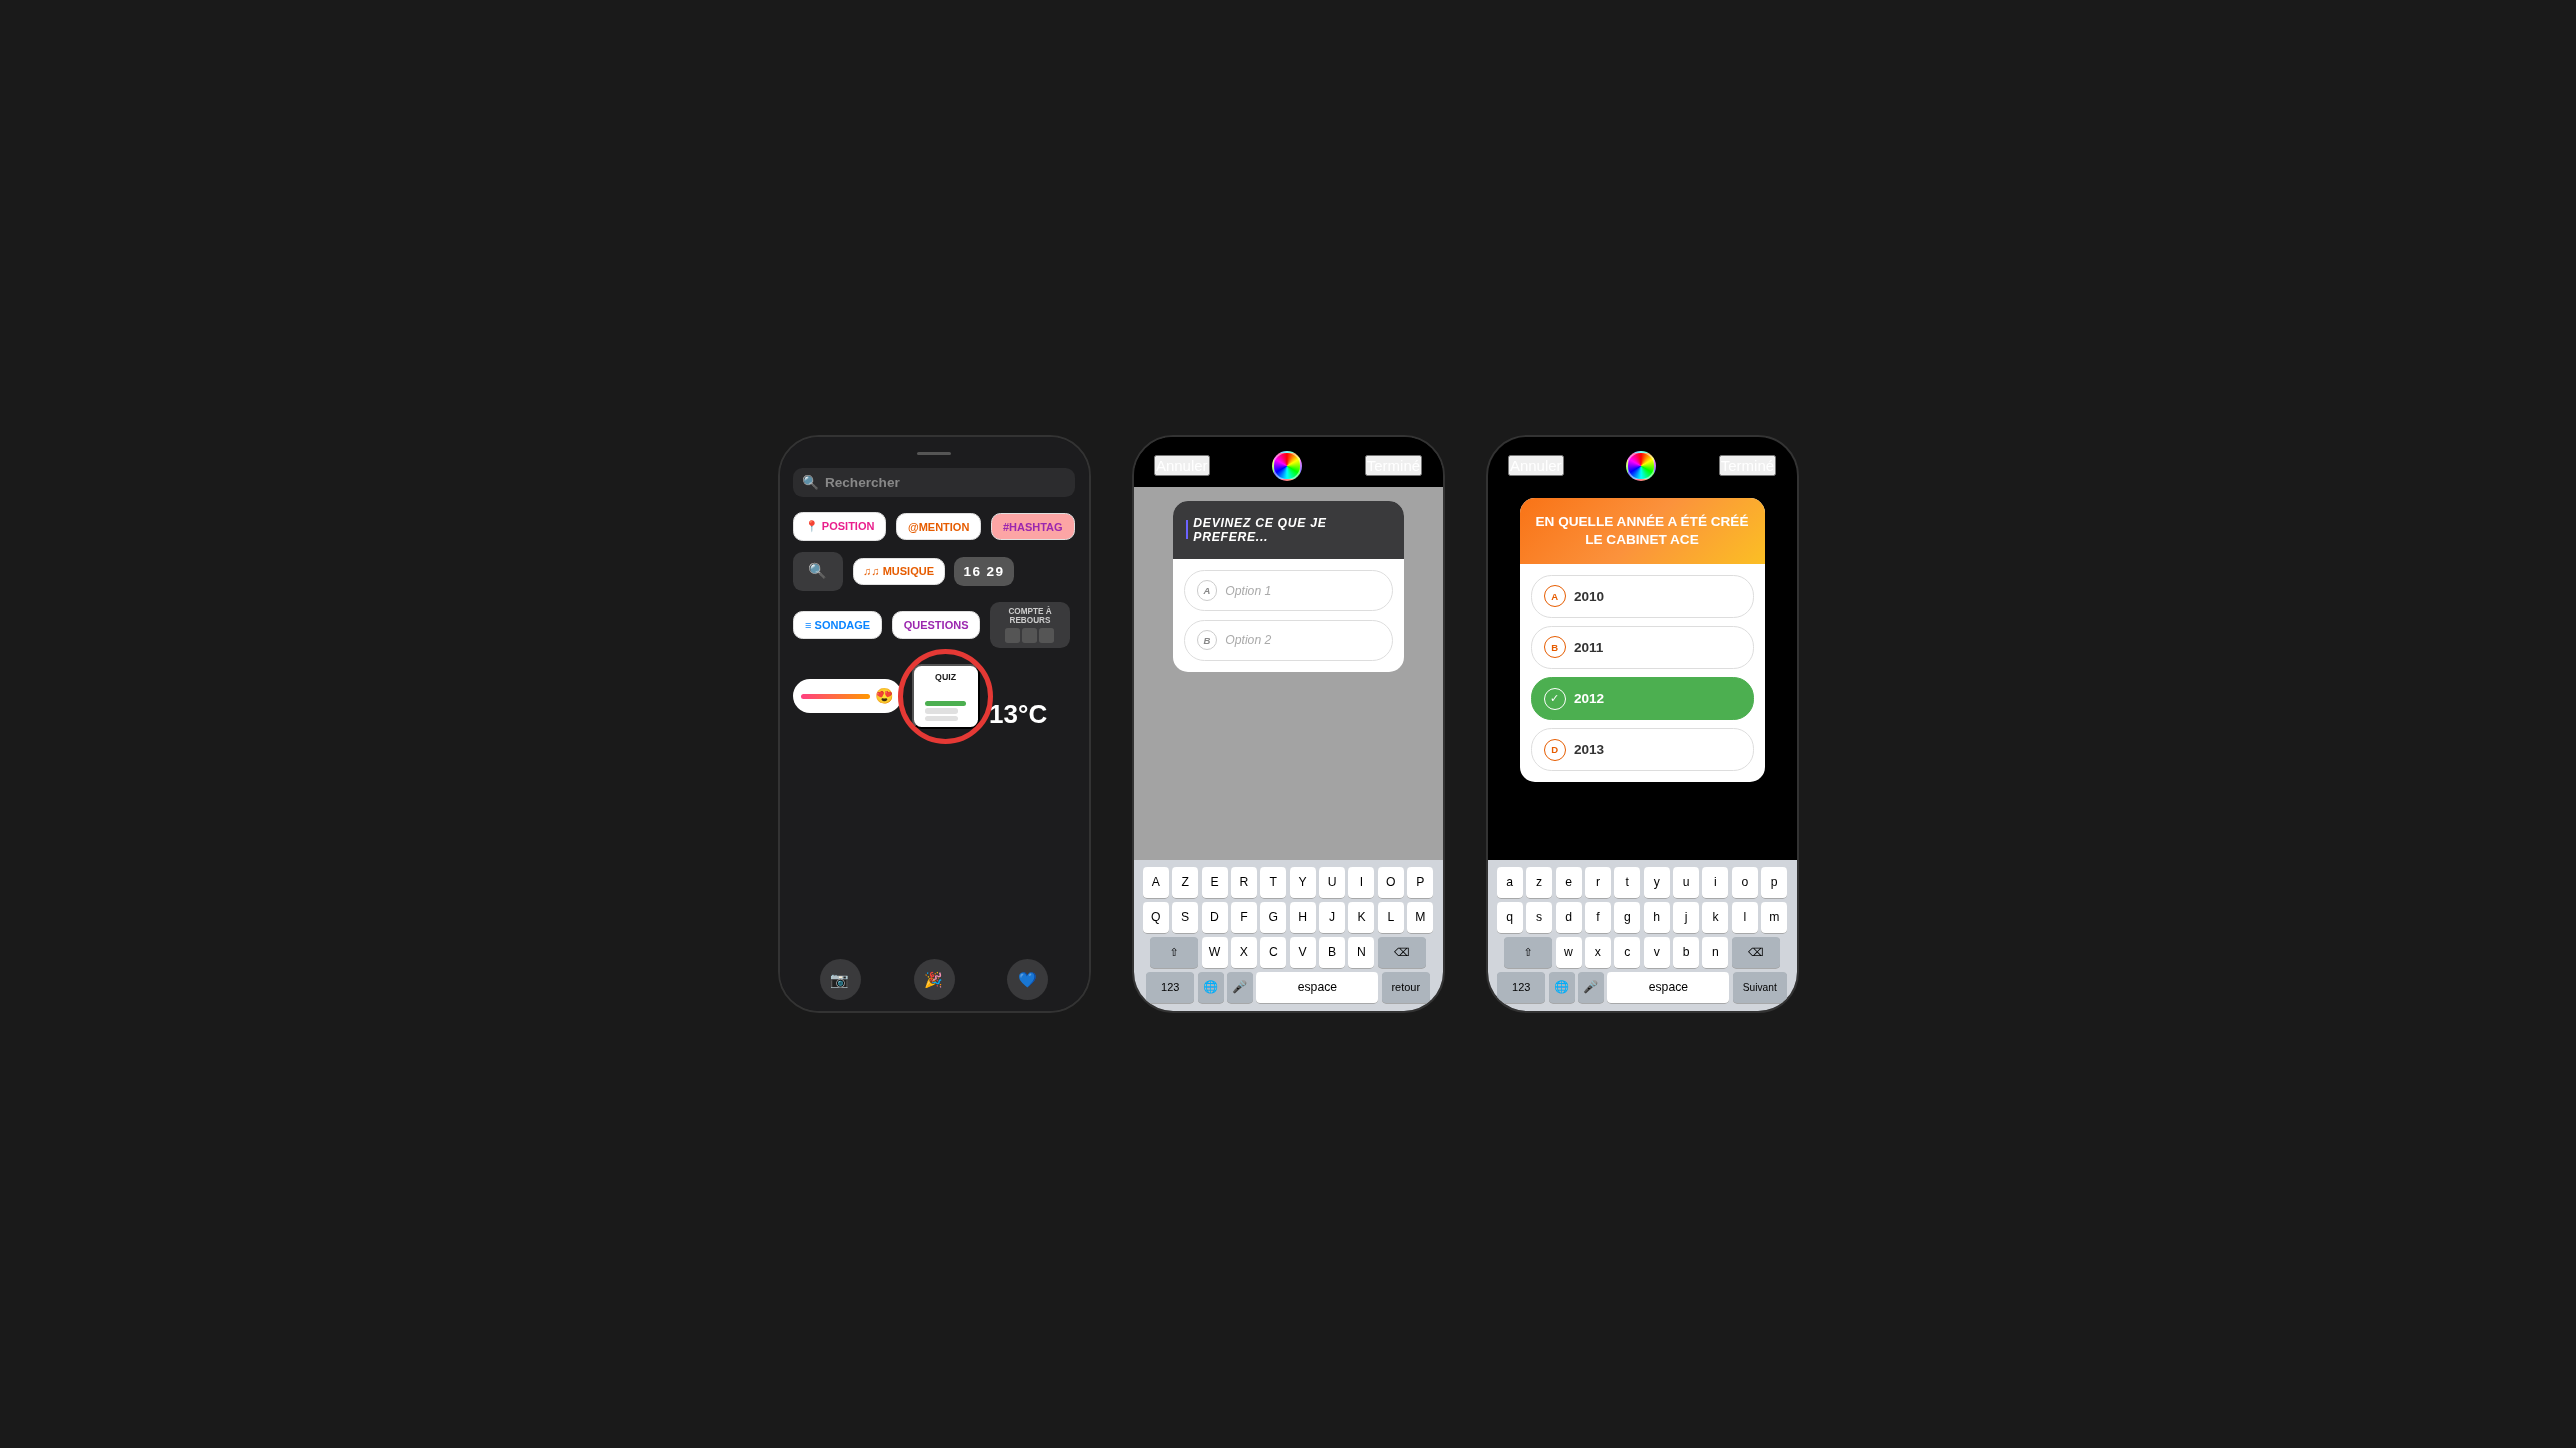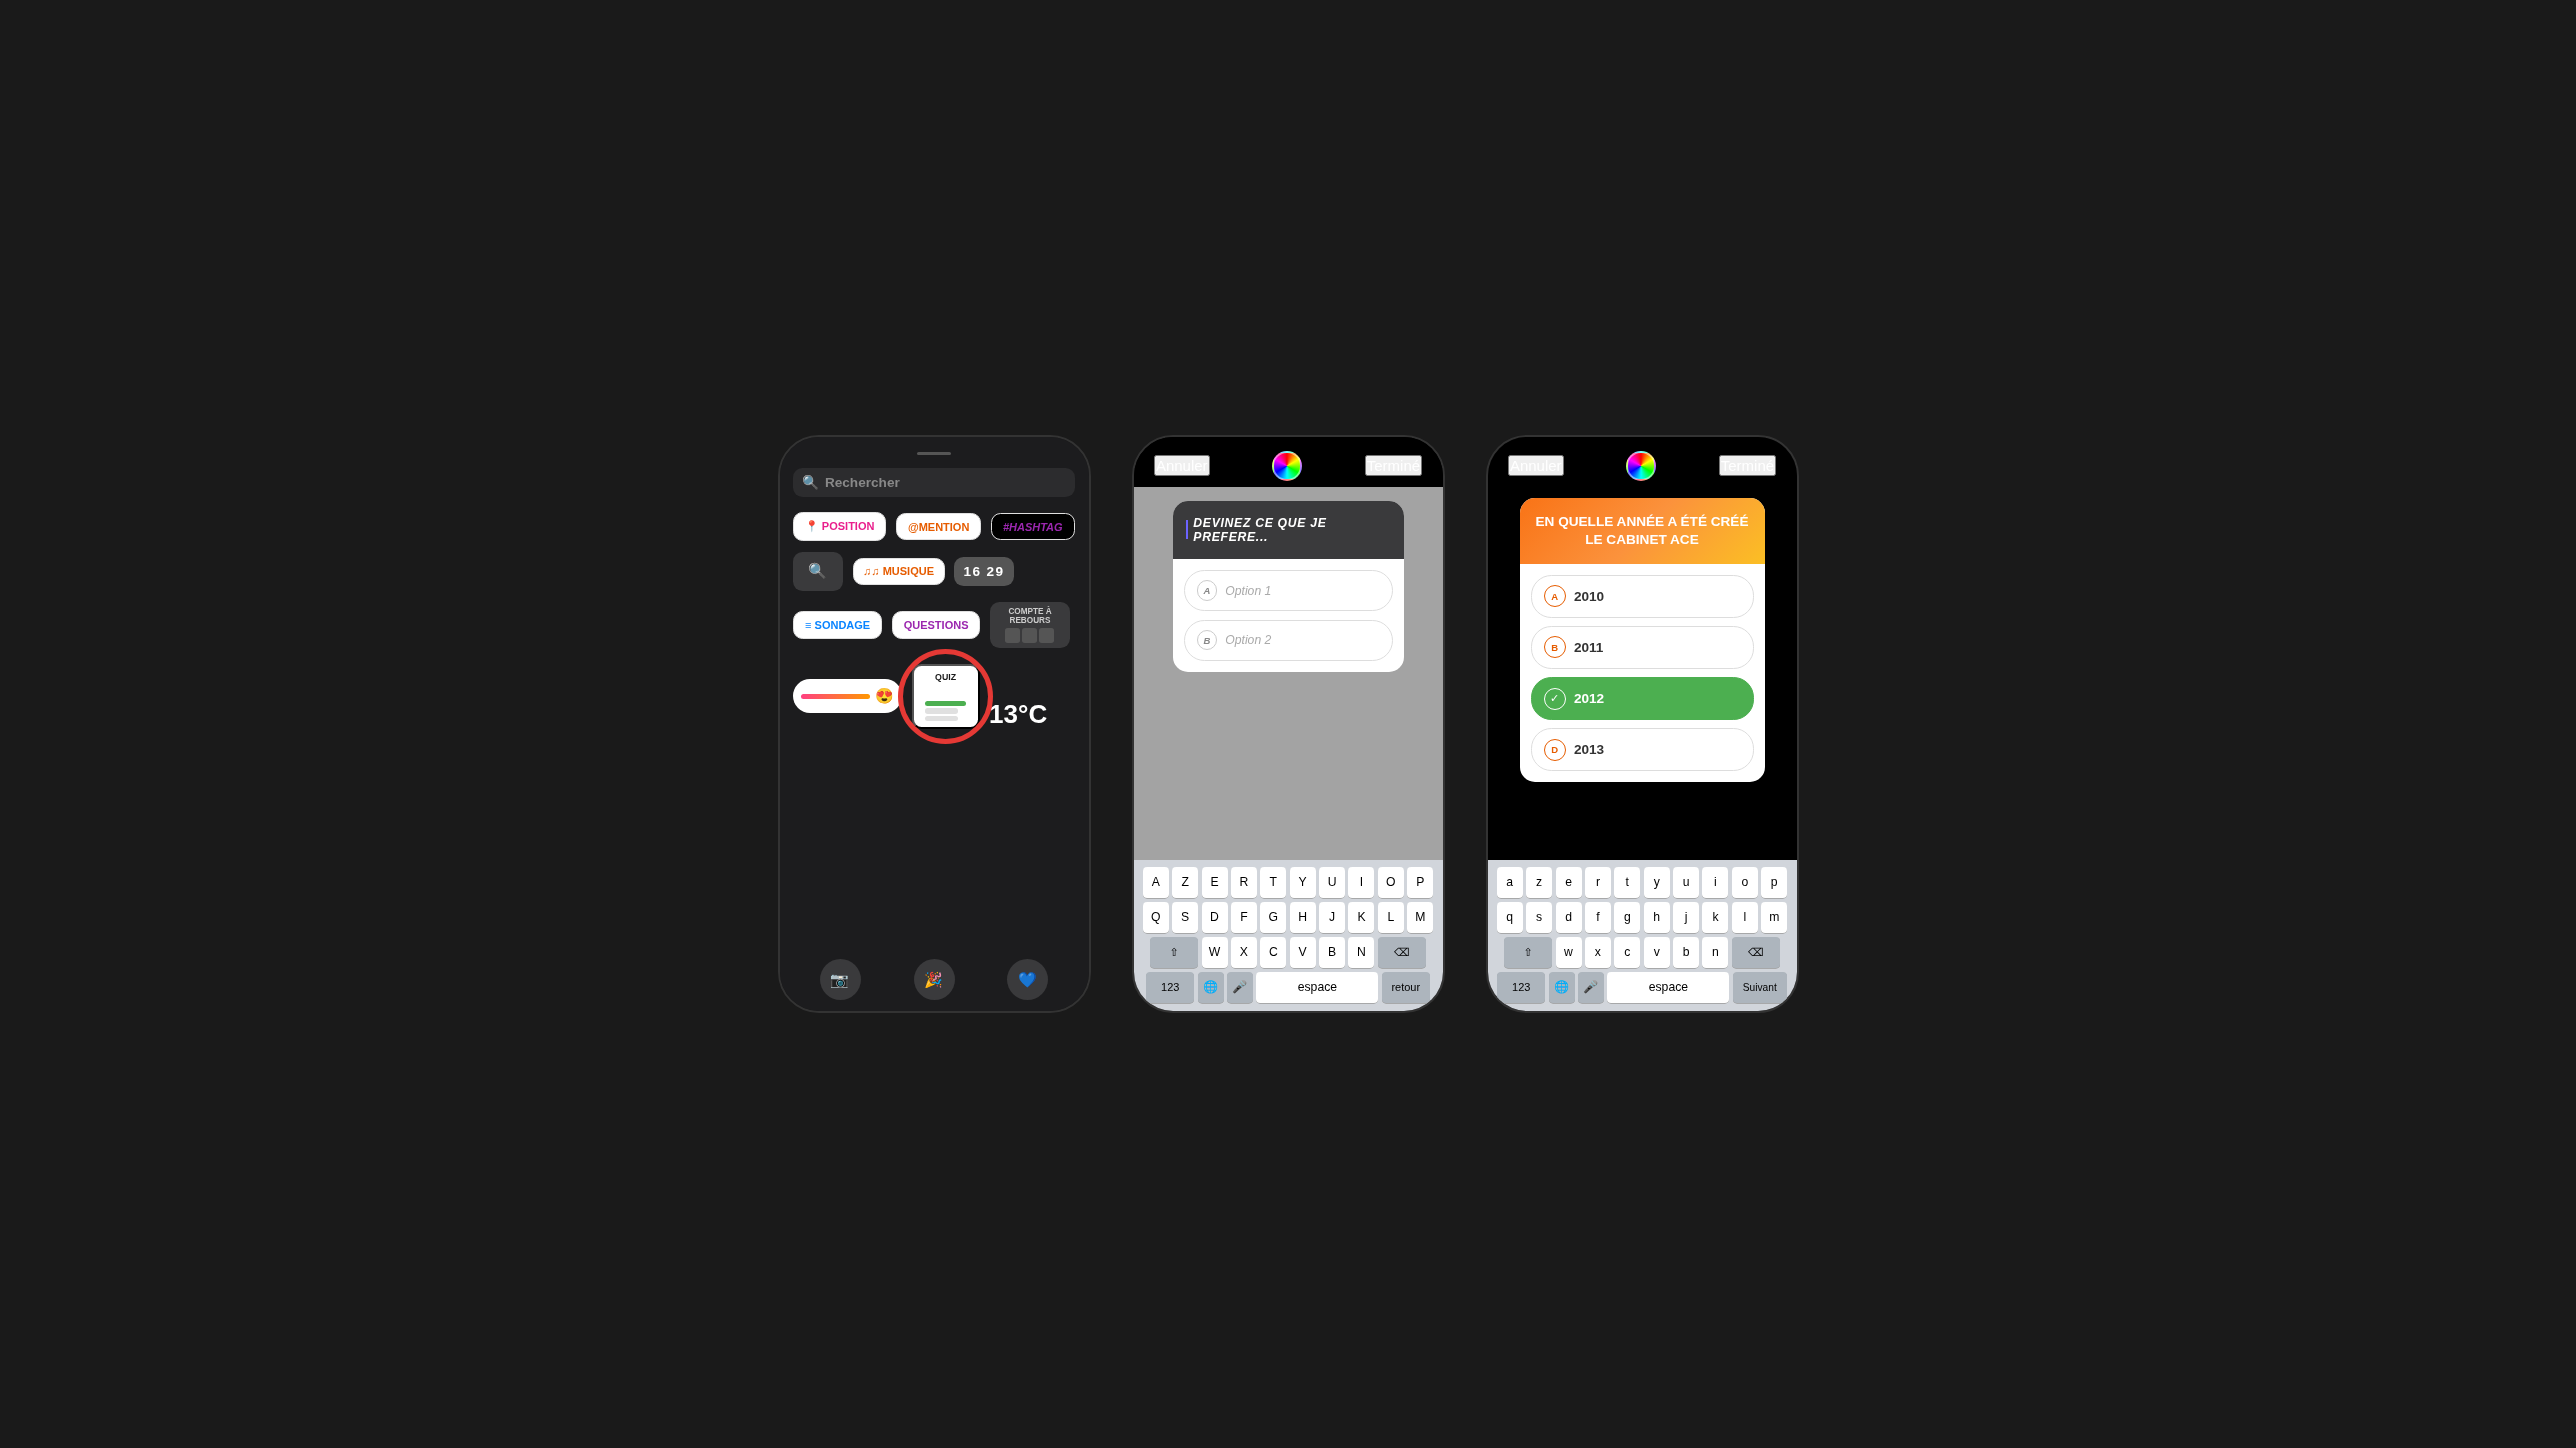--- a/index.html
+++ b/index.html
@@ -79,25 +79,24 @@
       border: 1.4px solid #e0e0e0;
       font-size: 11px;
     }
     .btn-mention {
       background: #fff;
       color: #e65c00;
       border: 1.4px solid #e0e0e0;
       font-size: 11px;
     }
     .btn-hashtag {
-      background: #000000;
+      background: #fca5a5;
       color: #9b27af;
       border: 1.4px solid #e0e0e0;
       font-size: 11px;
-      font-style: italic;
     }
 
     .icon-box {
       background: #3a3a3c;
       border-radius: 9.5px;
       width: 50px; height: 39px;
       display: flex; align-items: center; justify-content: center;
       font-size: 15px; color: #fff;
     }
     .btn-musique {

